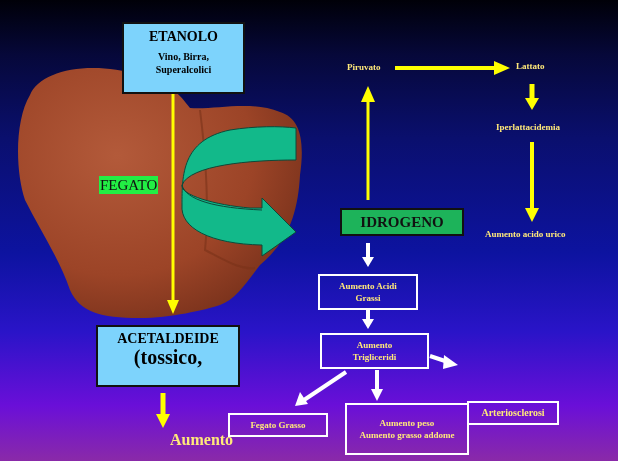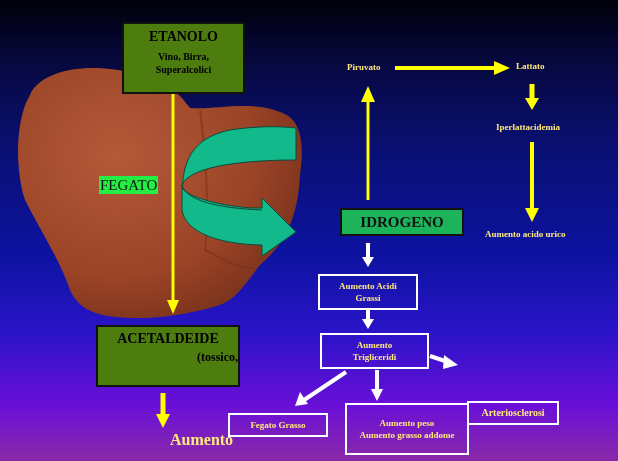--- a/index.html
+++ b/index.html
@@ -3,21 +3,21 @@
 <meta charset="utf-8">
 <style>
   html, body { margin:0; padding:0; }
   body {
     width:618px; height:461px; overflow:hidden; position:relative;
     background: linear-gradient(to bottom, #000008 0%, #06083a 12%, #0a0f6e 30%, #0d13a0 55%, #2a14c8 72%, #6a0fd8 88%, #8a2aa8 100%);
     font-family: "Liberation Serif", "DejaVu Serif", serif;
   }
   .abs { position:absolute;margin-left:35px; }
   .ybox {
-    position:absolute; background:#4d7c0f; border:2px solid #111;
+    position:absolute; background:#7dd3fc; border:2px solid #111;
     box-sizing:border-box; text-align:center; color:#000; font-weight:bold;
   }
   .wbox {
     position:absolute; border:2px solid #ffffff; box-sizing:border-box;
     text-align:center; color:#ffe97a; font-weight:bold; font-size:9px; line-height:12px;
     display:flex; flex-direction:column; justify-content:center; align-items:center;
   }
   .ylabel { position:absolute; color:#ffe97a; font-weight:bold; font-size:9px; white-space:nowrap;text-align:center; }
   svg.overlay { position:absolute; left:0; top:0; }
 </style>
@@ -98,21 +98,21 @@
 <div class="abs" style="left:64px; top:176px; background:#22ee44; color:#111; font-size:15px; padding:0 1px; line-height:18px;">FEGATO</div>
 
 <div class="ybox" style="left:122px; top:22px; width:123px; height:72px; padding-top:4px;">
   <div style="font-size:14px; line-height:18px;">ETANOLO</div>
   <div style="font-size:10px; line-height:13px; margin-top:4px;">Vino, Birra,</div>
   <div style="font-size:10px; line-height:13px;">Superalcolici</div>
 </div>
 
 <div class="ybox" style="left:96px; top:325px; width:144px; height:62px; padding-top:3px;">
   <div style="font-size:14px; line-height:18px;">ACETALDEIDE</div>
-  <div style="font-size:12px; line-height:18px;text-align:right;">(tossico,</div>
+  <div style="font-size:20px; line-height:18px;">(tossico,</div>
 </div>
 
 <div class="abs" style="left:135px; top:431px; color:#ffe97a; font-weight:bold; font-size:16px;">Aumento</div>
 
 <div class="abs" style="left:305px; top:208px; width:124px; height:28px; background:#1db35a; border:2px solid #111; box-sizing:border-box; text-align:center; font-weight:bold; font-size:15px; line-height:24px; color:#111;">
   <span>IDROGENO</span>
 </div>
 
 <div class="ylabel" style="left:347px; top:62px;">Piruvato</div>
 <div class="ylabel" style="left:516px; top:61px;">Lattato</div>

